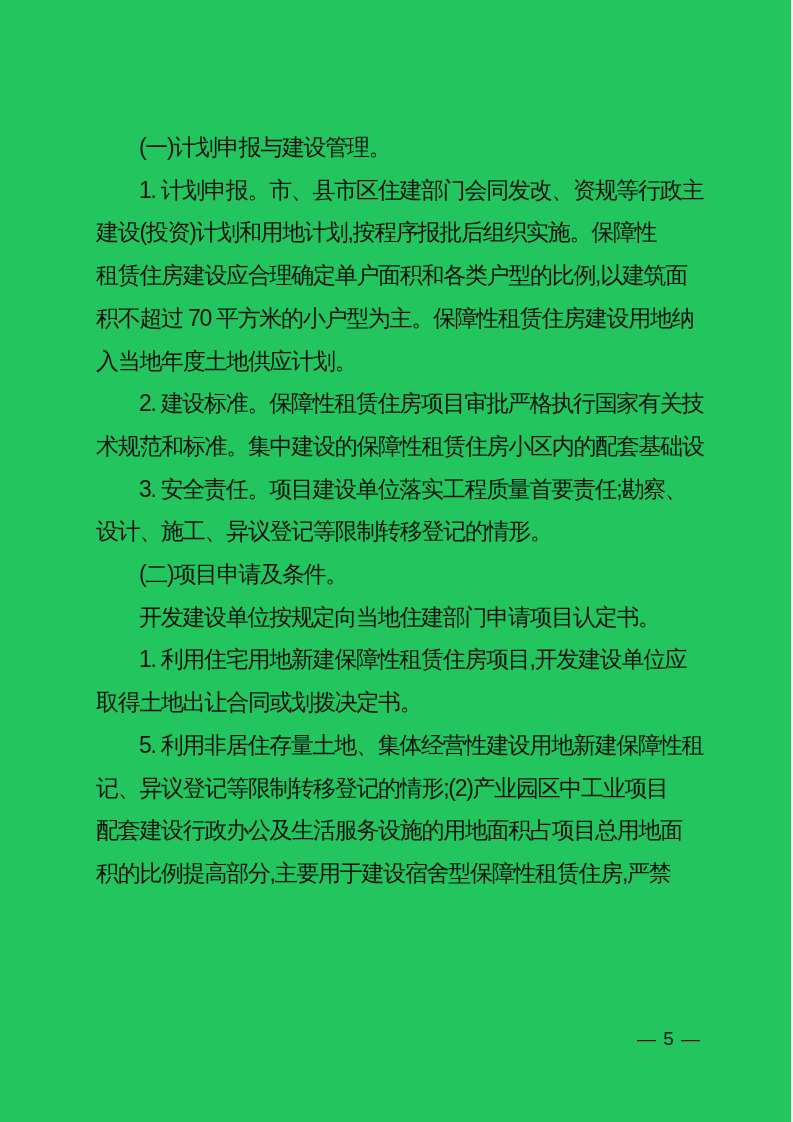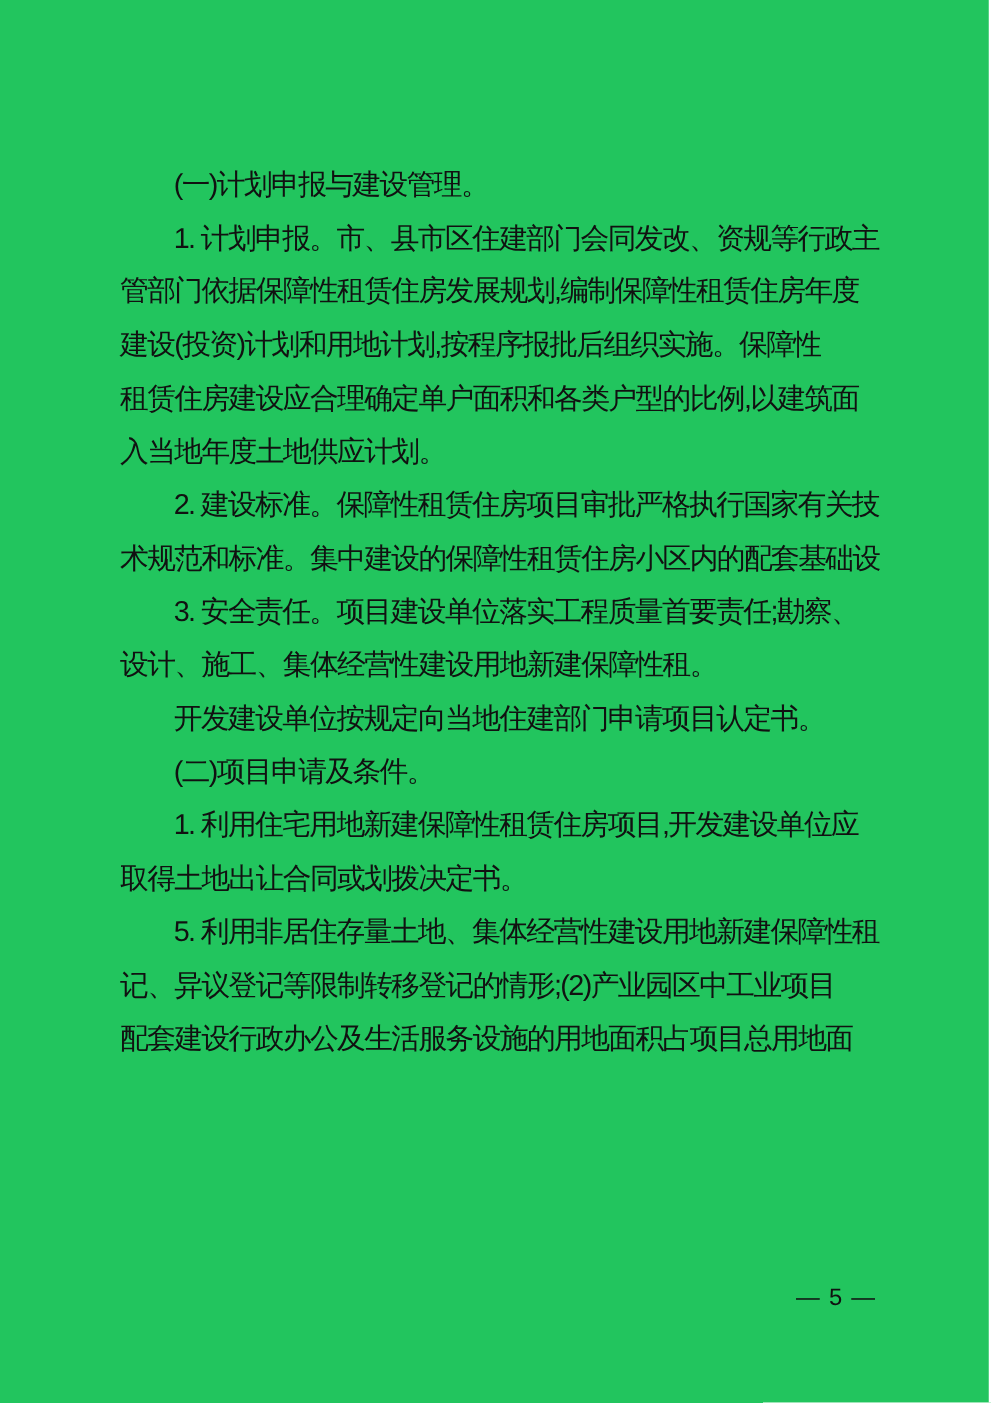--- a/index.html
+++ b/index.html
@@ -44,30 +44,31 @@
     color: #111111;
   }
 </style>
 </head>
 <body>
 
 <div class="page">
   <div class="doc-body">
     <p class="line indent">(一)计划申报与建设管理。</p>
     <p class="line indent">1. 计划申报。市、县市区住建部门会同发改、资规等行政主</p>
-    <p class="line">管部门依据保障性租赁住房发展规划,编制保障性租赁住房年度</p>
     <p class="line">建设(投资)计划和用地计划,按程序报批后组织实施。保障性</p>
     <p class="line">租赁住房建设应合理确定单户面积和各类户型的比例,以建筑面</p>
+    <p class="line">积不超过 70 平方米的小户型为主。保障性租赁住房建设用地纳</p>
     <p class="line">入当地年度土地供应计划。</p>
     <p class="line indent">2. 建设标准。保障性租赁住房项目审批严格执行国家有关技</p>
     <p class="line">术规范和标准。集中建设的保障性租赁住房小区内的配套基础设</p>
     <p class="line indent">3. 安全责任。项目建设单位落实工程质量首要责任;勘察、</p>
-    <p class="line">设计、施工、集体经营性建设用地新建保障性租。</p>
+    <p class="line">设计、施工、异议登记等限制转移登记的情形。</p>
+    <p class="line indent">(二)项目申请及条件。</p>
     <p class="line indent">开发建设单位按规定向当地住建部门申请项目认定书。</p>
-    <p class="line indent">(二)项目申请及条件。</p>
     <p class="line indent">1. 利用住宅用地新建保障性租赁住房项目,开发建设单位应</p>
     <p class="line">取得土地出让合同或划拨决定书。</p>
     <p class="line indent">5. 利用非居住存量土地、集体经营性建设用地新建保障性租</p>
     <p class="line">记、异议登记等限制转移登记的情形;(2)产业园区中工业项目</p>
     <p class="line">配套建设行政办公及生活服务设施的用地面积占项目总用地面</p>
+    <p class="line">积的比例提高部分,主要用于建设宿舍型保障性租赁住房,严禁</p>
   </div>
   <div class="page-number">— 5 —</div>
 </div>
 
 </body></html>

